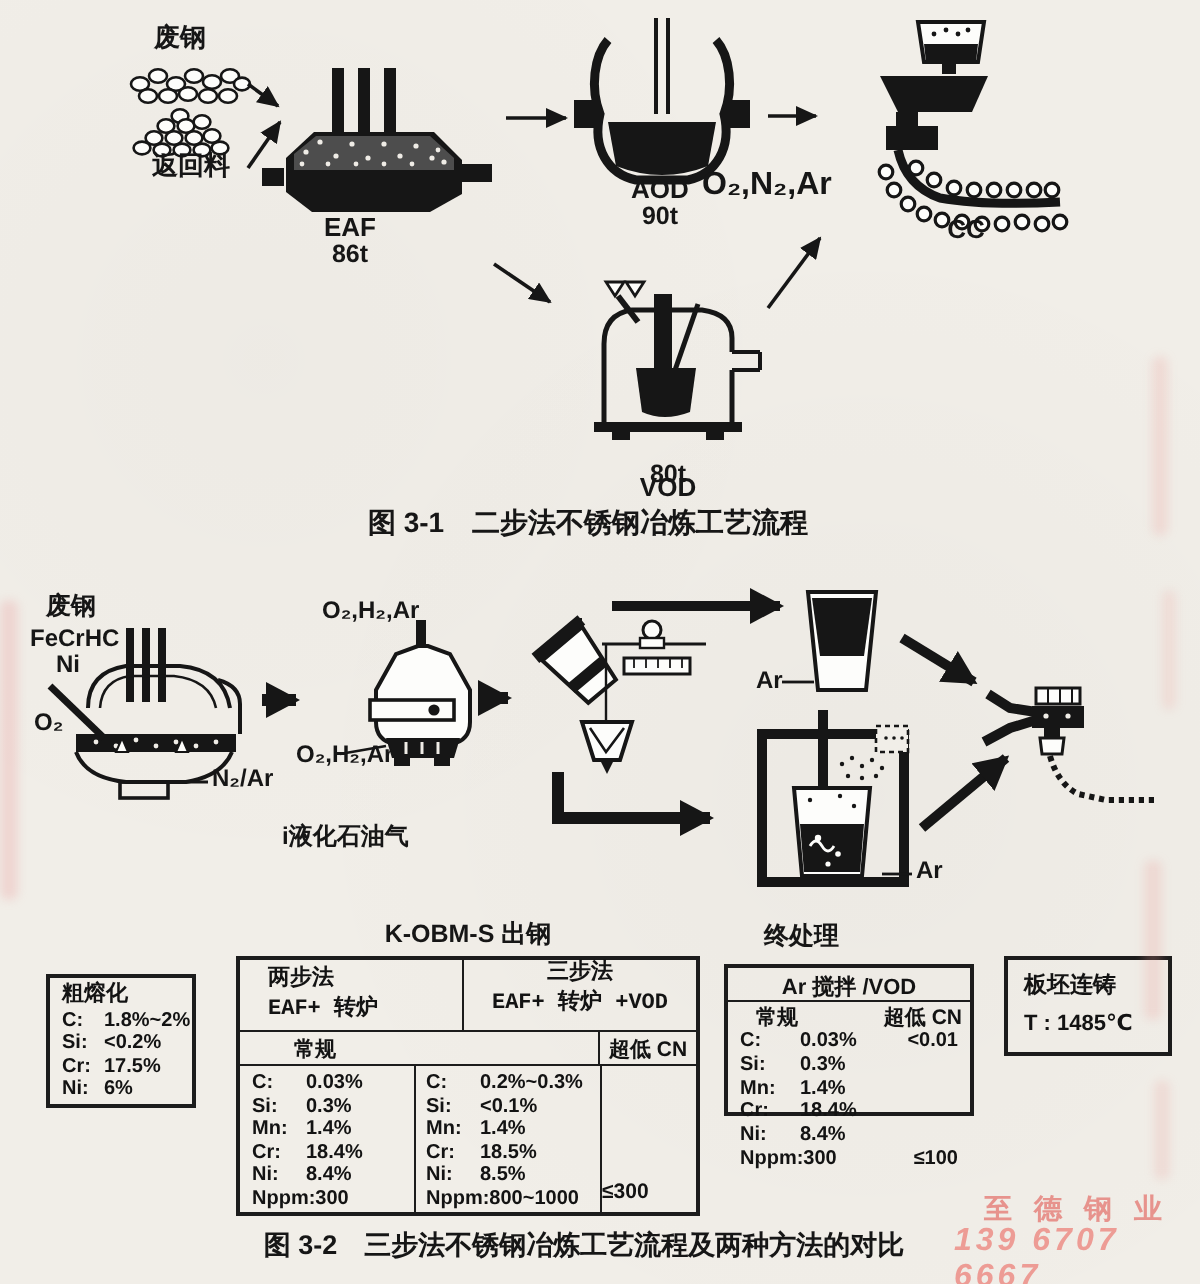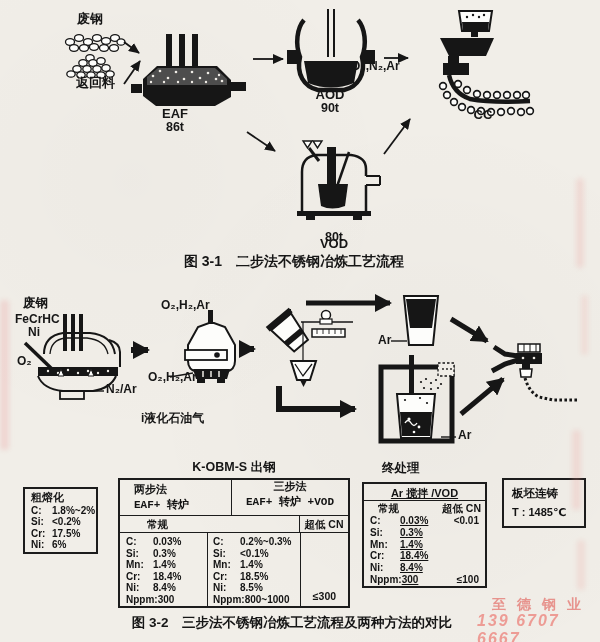--- a/index.html
+++ b/index.html
@@ -18,21 +18,21 @@
   
   .kobm-hdr{display:flex;height:36px;border-bottom:1.5px solid #1c1c1c;box-sizing:border-box;font-size:11px;font-family:Liberation Mono, monospace;}
   .kobm-hdr .c1{width:112px;border-right:1.5px solid #1c1c1c;box-sizing:border-box;padding:3px 0 0 14px;line-height:14.5px;}
   .kobm-hdr .c2{flex:1;text-align:center;padding-top:0;line-height:14.5px;}
   .kobm-row2{position:relative;height:17px;border-bottom:1.5px solid #1c1c1c;box-sizing:border-box;font-size:10.5px;}
   .kobm-row2 .normal{position:absolute;left:27px;top:2px;}
   .kobm-row2 .ultra{position:absolute;right:0;top:0;bottom:0;width:49px;border-left:1.5px solid #1c1c1c;box-sizing:border-box;text-align:center;padding-top:2px;}
   .kobm-body{display:flex;height:75px;font-size:10px;}
   .kobm-body .colL{width:88px;border-right:1.5px solid #1c1c1c;box-sizing:border-box;padding:3px 0 0 6px;line-height:11.5px;}
   .kobm-body .colR{width:93px;border-right:1.5px solid #1c1c1c;box-sizing:border-box;padding:3px 0 0 5px;line-height:11.5px;}
-  .kobm-body .colU{flex:1;display:flex;align-items:flex-end;justify-content:center;padding-bottom:6px;font-size:10.5px;}
+  .kobm-body .colU{flex:1;display:flex;align-items:flex-end;justify-content:flex-start;padding-bottom:6px;font-size:10.5px;}
   .kobm-body .l{min-width:27px;}
   
   .fin-hdr{height:17px;border-bottom:1.5px solid #1c1c1c;box-sizing:border-box;text-align:center;font-size:11px;padding-top:2px;}
   .fin-sub{position:relative;height:13px;font-size:10.5px;}
   .fin-sub .normal{position:absolute;left:14px;top:1px;}
   .fin-sub .ultra{position:absolute;right:4px;top:1px;}
   .fin-rows{padding:1px 0 0 6px;font-size:10px;line-height:11.8px;}
   .fin-rows .r{position:relative;padding-right:6px;}
   .fin-rows .l{min-width:30px;}
   .fin-rows .u{position:absolute;right:6px;top:0;}
@@ -333,21 +333,21 @@
     <line class="b5" x1="451" y1="319" x2="487" y2="341" marker-end="url(#mbold)"></line>
     <line class="b5" x1="461" y1="414" x2="503" y2="379" marker-end="url(#mbold)"></line>
   </svg>
 
   <div class="lab" style="left:77px;top:12px;font-size:13px;">废钢</div>
   <div class="lab" style="left:76px;top:76px;font-size:13px;">返回料</div>
   <div class="lab ctr" style="left:145px;top:107px;width:60px;font-size:13px;">EAF</div>
   <div class="lab ctr" style="left:145px;top:120px;width:60px;font-size:12.5px;">86t</div>
   <div class="lab ctr" style="left:300px;top:88px;width:60px;font-size:13px;">AOD</div>
   <div class="lab ctr" style="left:300px;top:101px;width:60px;font-size:12.5px;">90t</div>
-  <div class="lab" style="left:351px;top:60px;font-size:12px;">O₂,N₂,Ar</div>
+  <div class="lab" style="left:351px;top:84px;font-size:16px;">O₂,N₂,Ar</div>
   <div class="lab ctr" style="left:453px;top:108px;width:60px;font-size:13px;">CC</div>
   <div class="lab ctr" style="left:304px;top:217px;width:60px;font-size:13px;margin-top:20px;">VOD</div>
   <div class="lab ctr" style="left:304px;top:230px;width:60px;font-size:12.5px;">80t</div>
   <div class="lab ctr" style="left:0;top:254px;width:588px;font-size:14px;">图 3-1　二步法不锈钢冶炼工艺流程</div>
 
   <div class="lab" style="left:23px;top:296px;font-size:12.5px;">废钢</div>
   <div class="lab" style="left:15px;top:313px;font-size:12px;">FeCrHC</div>
   <div class="lab" style="left:28px;top:326px;font-size:12px;">Ni</div>
   <div class="lab" style="left:17px;top:355px;font-size:12px;">O₂</div>
   <div class="lab" style="left:106px;top:383px;font-size:12px;">N₂/Ar</div>
@@ -400,21 +400,21 @@
         <div class="r"><span class="l">Cr:</span><span>18.5%</span></div>
         <div class="r"><span class="l">Ni:</span><span>8.5%</span></div>
         <div class="r"><span class="l">Nppm:</span><span>800~1000</span></div>
       </div>
       <div class="colU">
         <span>≤300</span>
       </div>
     </div>
   </div>
 
-  <div class="tbl" style="left:362px;top:482px;width:125px;height:106px;text-decoration:underline;">
+  <div class="tbl" style="left:362px;top:482px;width:125px;height:76px;">
     <div class="fin-hdr">Ar 搅拌 /VOD</div>
     <div class="fin-sub">
       <span class="normal">常规</span>
       <span class="ultra">超低 CN</span>
     </div>
     <div class="fin-rows">
       <div class="r"><span class="l">C:</span><span>0.03%</span><span class="u">&lt;0.01</span></div>
       <div class="r"><span class="l">Si:</span><span>0.3%</span><span class="u"></span></div>
       <div class="r"><span class="l">Mn:</span><span>1.4%</span><span class="u"></span></div>
       <div class="r"><span class="l">Cr:</span><span>18.4%</span><span class="u"></span></div>

